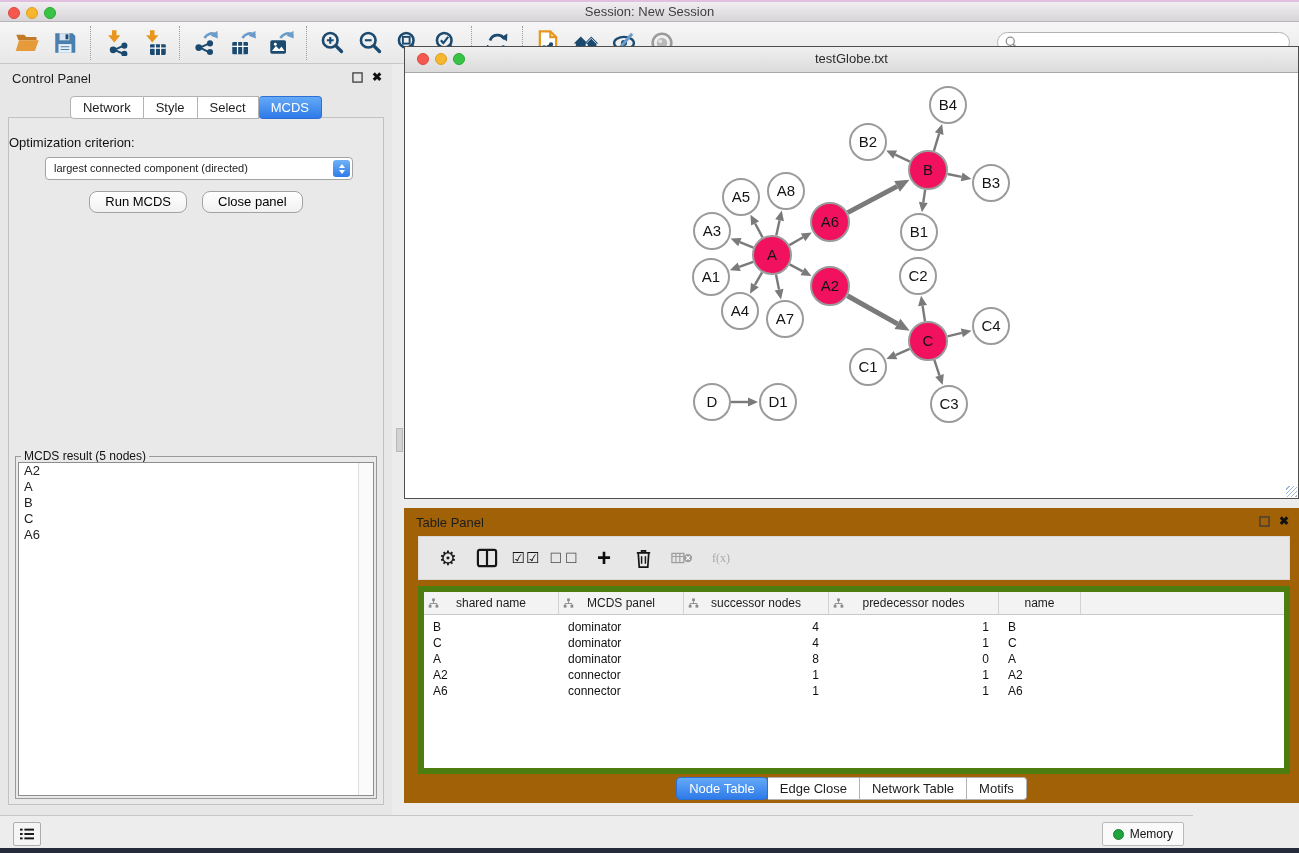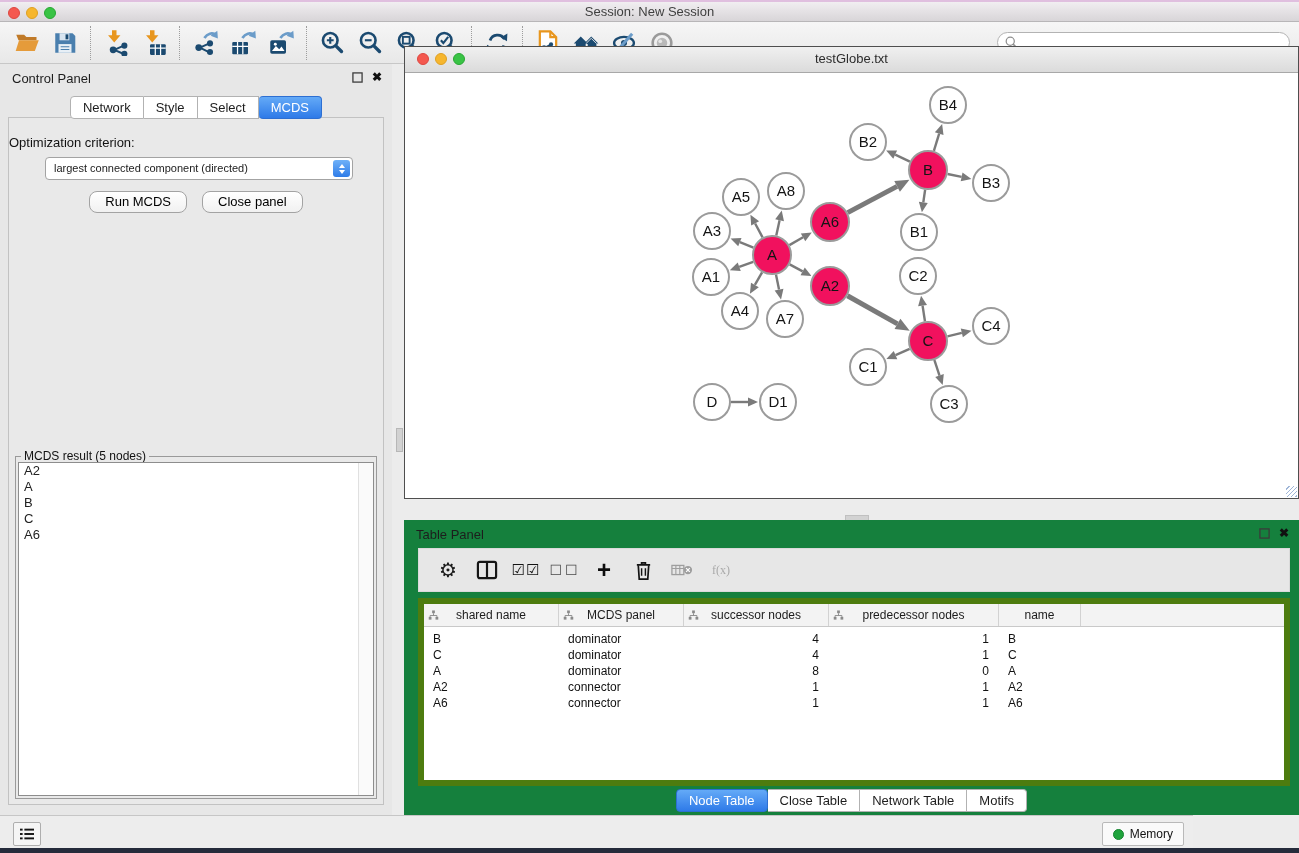--- a/index.html
+++ b/index.html
@@ -66,21 +66,21 @@
     border:1px solid #4e4e4e;box-sizing:border-box}
   .nw-titlebar{height:25px;background:linear-gradient(#f0f0f0,#dbdbdb);border-bottom:1px solid #a8a8a8;position:relative}
   .nw-titlebar .traffic{top:6px}
   .nw-titlebar .t-red{left:12px}.nw-titlebar .t-yellow{left:30px}.nw-titlebar .t-green{left:48px}
   .nw-title{text-align:center;font-size:13px;line-height:24px;color:#2c2c2c}
   .nw-canvas{position:absolute;left:0;top:26px;right:0;bottom:0;background:#fff}
   #graph-svg text{font-family:"Liberation Sans",sans-serif}
   .nw-grip{position:absolute;right:1px;bottom:1px;width:11px;height:11px;
     background:repeating-linear-gradient(135deg,transparent 0 2px,#9fb6d8 2px 3px)}
   
-  .table-panel{position:absolute;left:404px;top:520px;width:895px;height:295px;background:#15803d}
+  .table-panel{position:absolute;left:404px;top:508px;width:895px;height:295px;background:#a16207}
   .tp-toolbar{position:absolute;left:14px;right:9px;top:28px;height:44px;background:#e7e7e7;
     border:1px solid #dadada;box-sizing:border-box;display:flex;align-items:center;padding-left:14px;gap:9px}
   .tp-icon{width:30px;text-align:center;display:flex;align-items:center;justify-content:center}
   .gear-glyph{font-size:20px;color:#1a1a1a;line-height:20px}
   .check-pair{font-size:15px;color:#141414;letter-spacing:1px}
   .uncheck-pair{font-size:14px;color:#4a4a4a;letter-spacing:3px}
   .plus-glyph{font-size:24px;font-weight:900;color:#0d0d0d;line-height:20px}
   .fx-glyph{font-family:"Liberation Serif",serif;font-size:12px;color:#a9a9a9}
   .tp-table{position:absolute;left:14px;right:9px;top:78px;bottom:29px;background:#fff;
     border:6px solid #4d7c0f;box-sizing:border-box;overflow:hidden}
@@ -520,21 +520,21 @@
           <div class="td" style="width: 135px;">A6</div>
           <div class="td" style="width: 125px;">connector</div>
           <div class="td num" style="width: 145px;">1</div>
           <div class="td num" style="width: 170px;">1</div>
           <div class="td" style="width: 82px;">A6</div>
         </div>
       </div>
   </div>
   <div class="table-tabs" id="table-tabs">
       <div class="tab active">Node Table</div>
-      <div class="tab">Close Table</div>
+      <div class="tab">Edge Close</div>
       <div class="tab">Network Table</div>
       <div class="tab">Motifs</div>
     </div>
 </div>
 
 <div class="statusbar">
   <div class="list-btn">
     <svg width="16" height="14" viewBox="0 0 18 16">
       <g stroke="#141414" stroke-width="2.2">
         <line x1="1" y1="3" x2="4" y2="3"></line>

